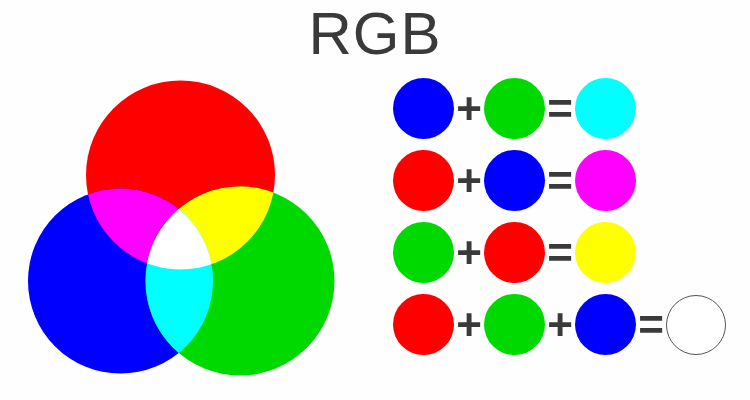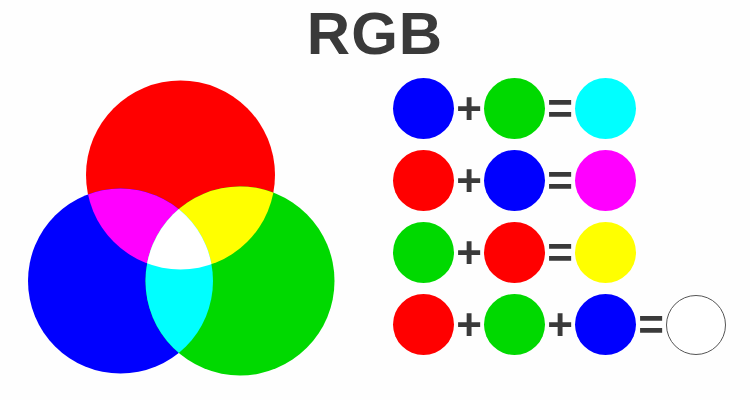--- a/index.html
+++ b/index.html
@@ -17,21 +17,21 @@
   }
   .page-title {
     position: absolute;
     top: 0;
     left: 0;
     width: 750px;
     height: 68px;
     line-height: 68px;
     text-align: center;
     font-size: 60px;
-    font-weight: bold;
+    font-weight: normal;
     letter-spacing: 1px;
     color: #3a3a3a;
     user-select: none;
   }
   svg.venn {
     position: absolute;
     left: 0;
     top: 0;
   }
   .equations {

